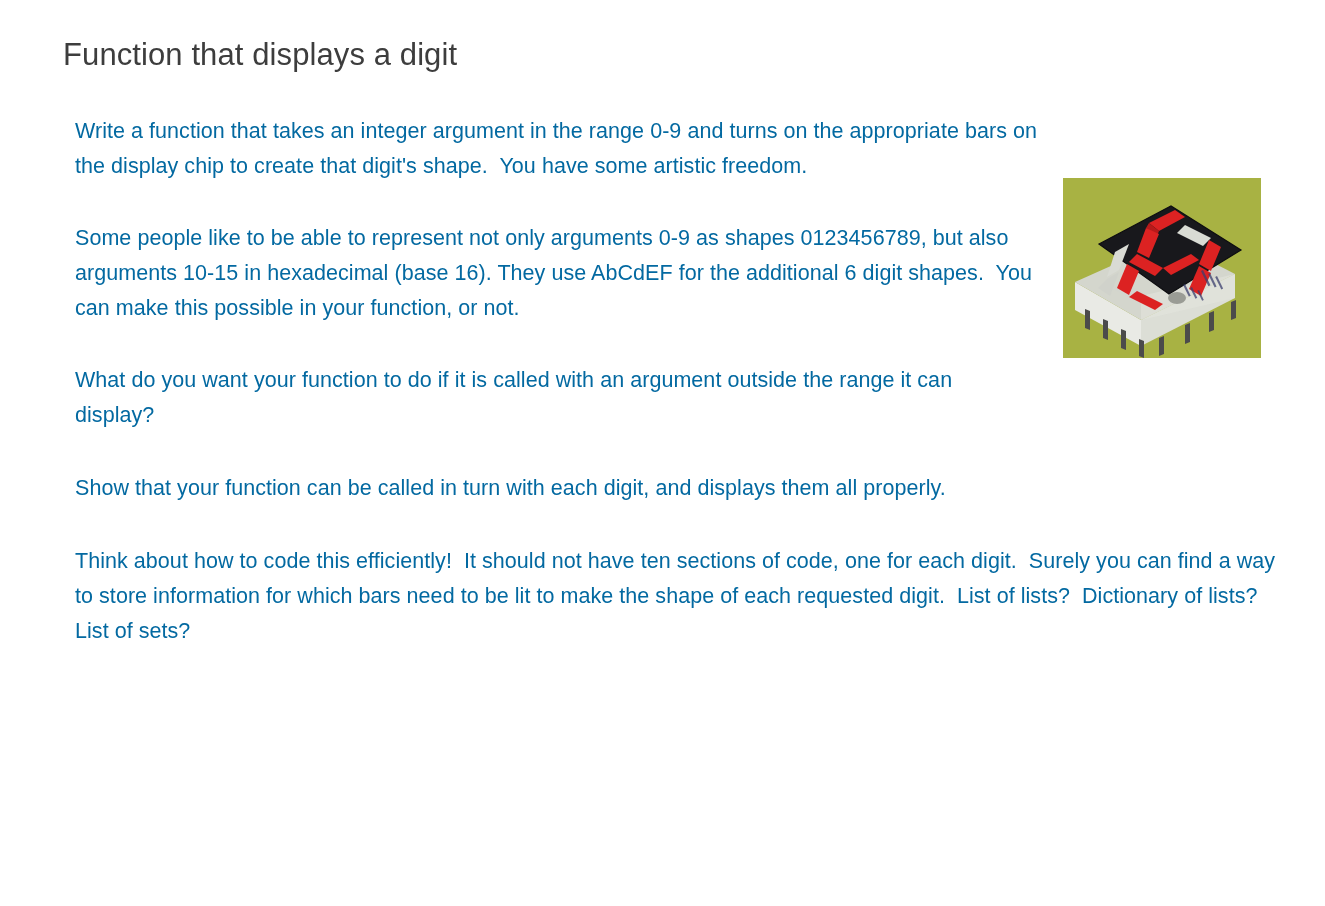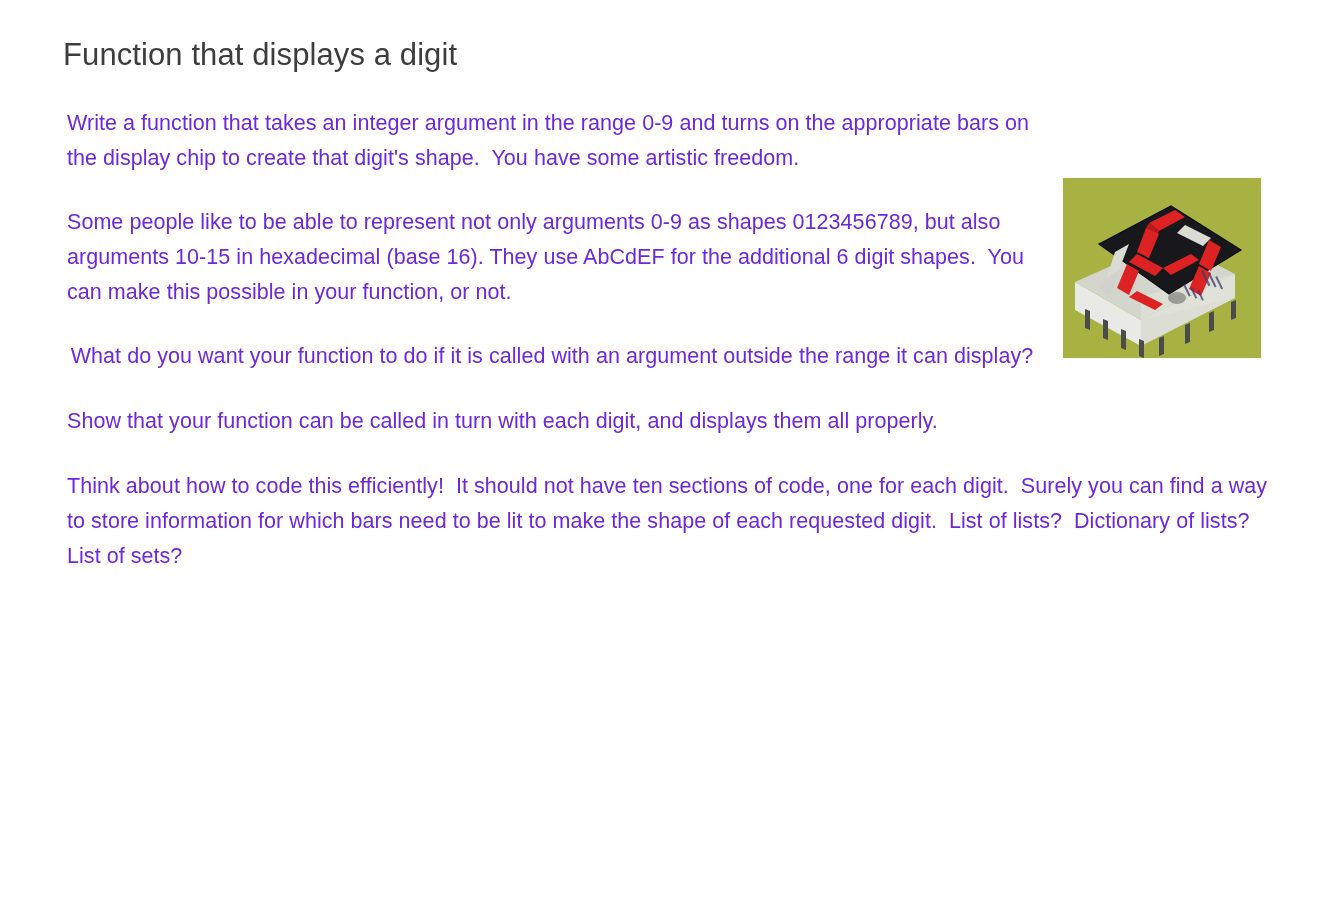--- a/index.html
+++ b/index.html
@@ -58,30 +58,30 @@
 
   .chip-photo svg {
     display: block;
     width: 100%;
     height: 100%;
   }
 
   .body-text {
     font-size: 21.5px;
     line-height: 1.63;
-    color: #6d28d9;
-    margin: 4px;
+    color: #0369a1;
+    margin: 12px;
     padding-top: 26px;
     letter-spacing: 0.05px;
     white-space: pre-wrap;
   }
 
   .p1 { padding-top: 27px; }
   .p2 { padding-top: 25px; }
-  .p3 { padding-top: 25px; text-align: center; }
+  .p3 { padding-top: 25px; }
   .p4 { padding-top: 26px; }
   .p5 { padding-top: 26px; }
 
   .w-narrow { max-width: 1000px; }
   .w-wide   { max-width: 1222px; }
 </style>
 </head>
 <body>
 
 <div class="page">

